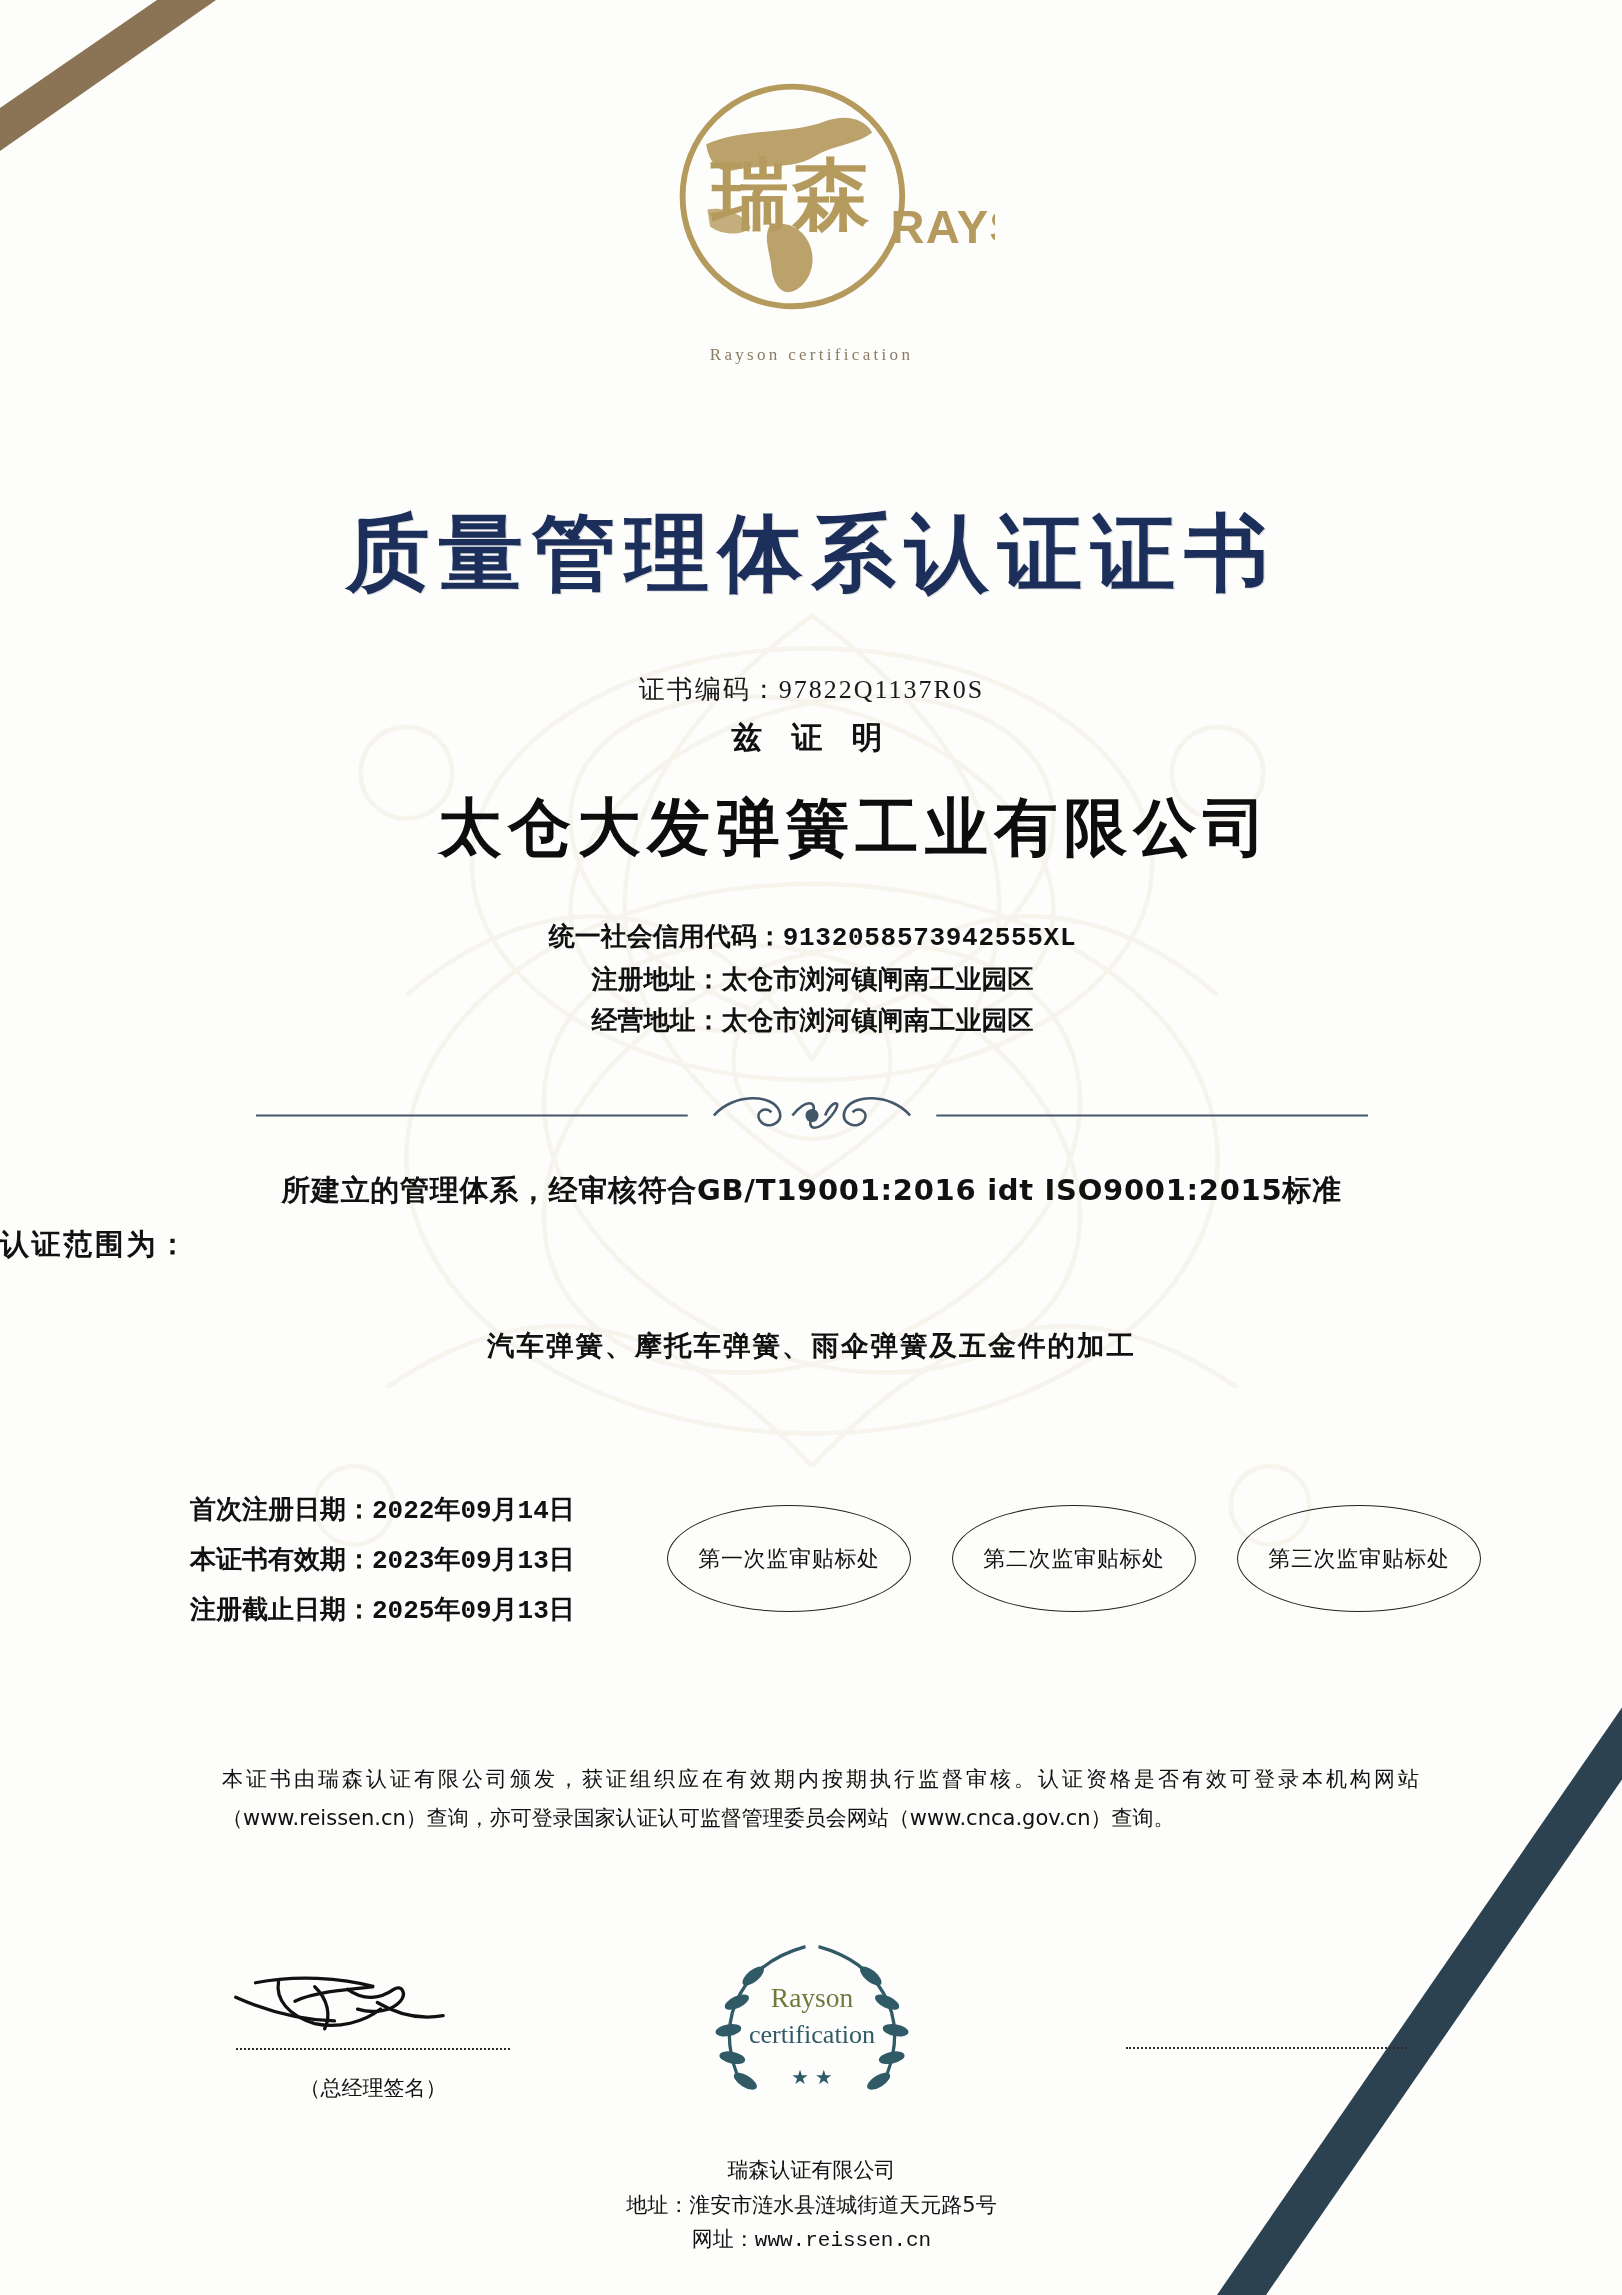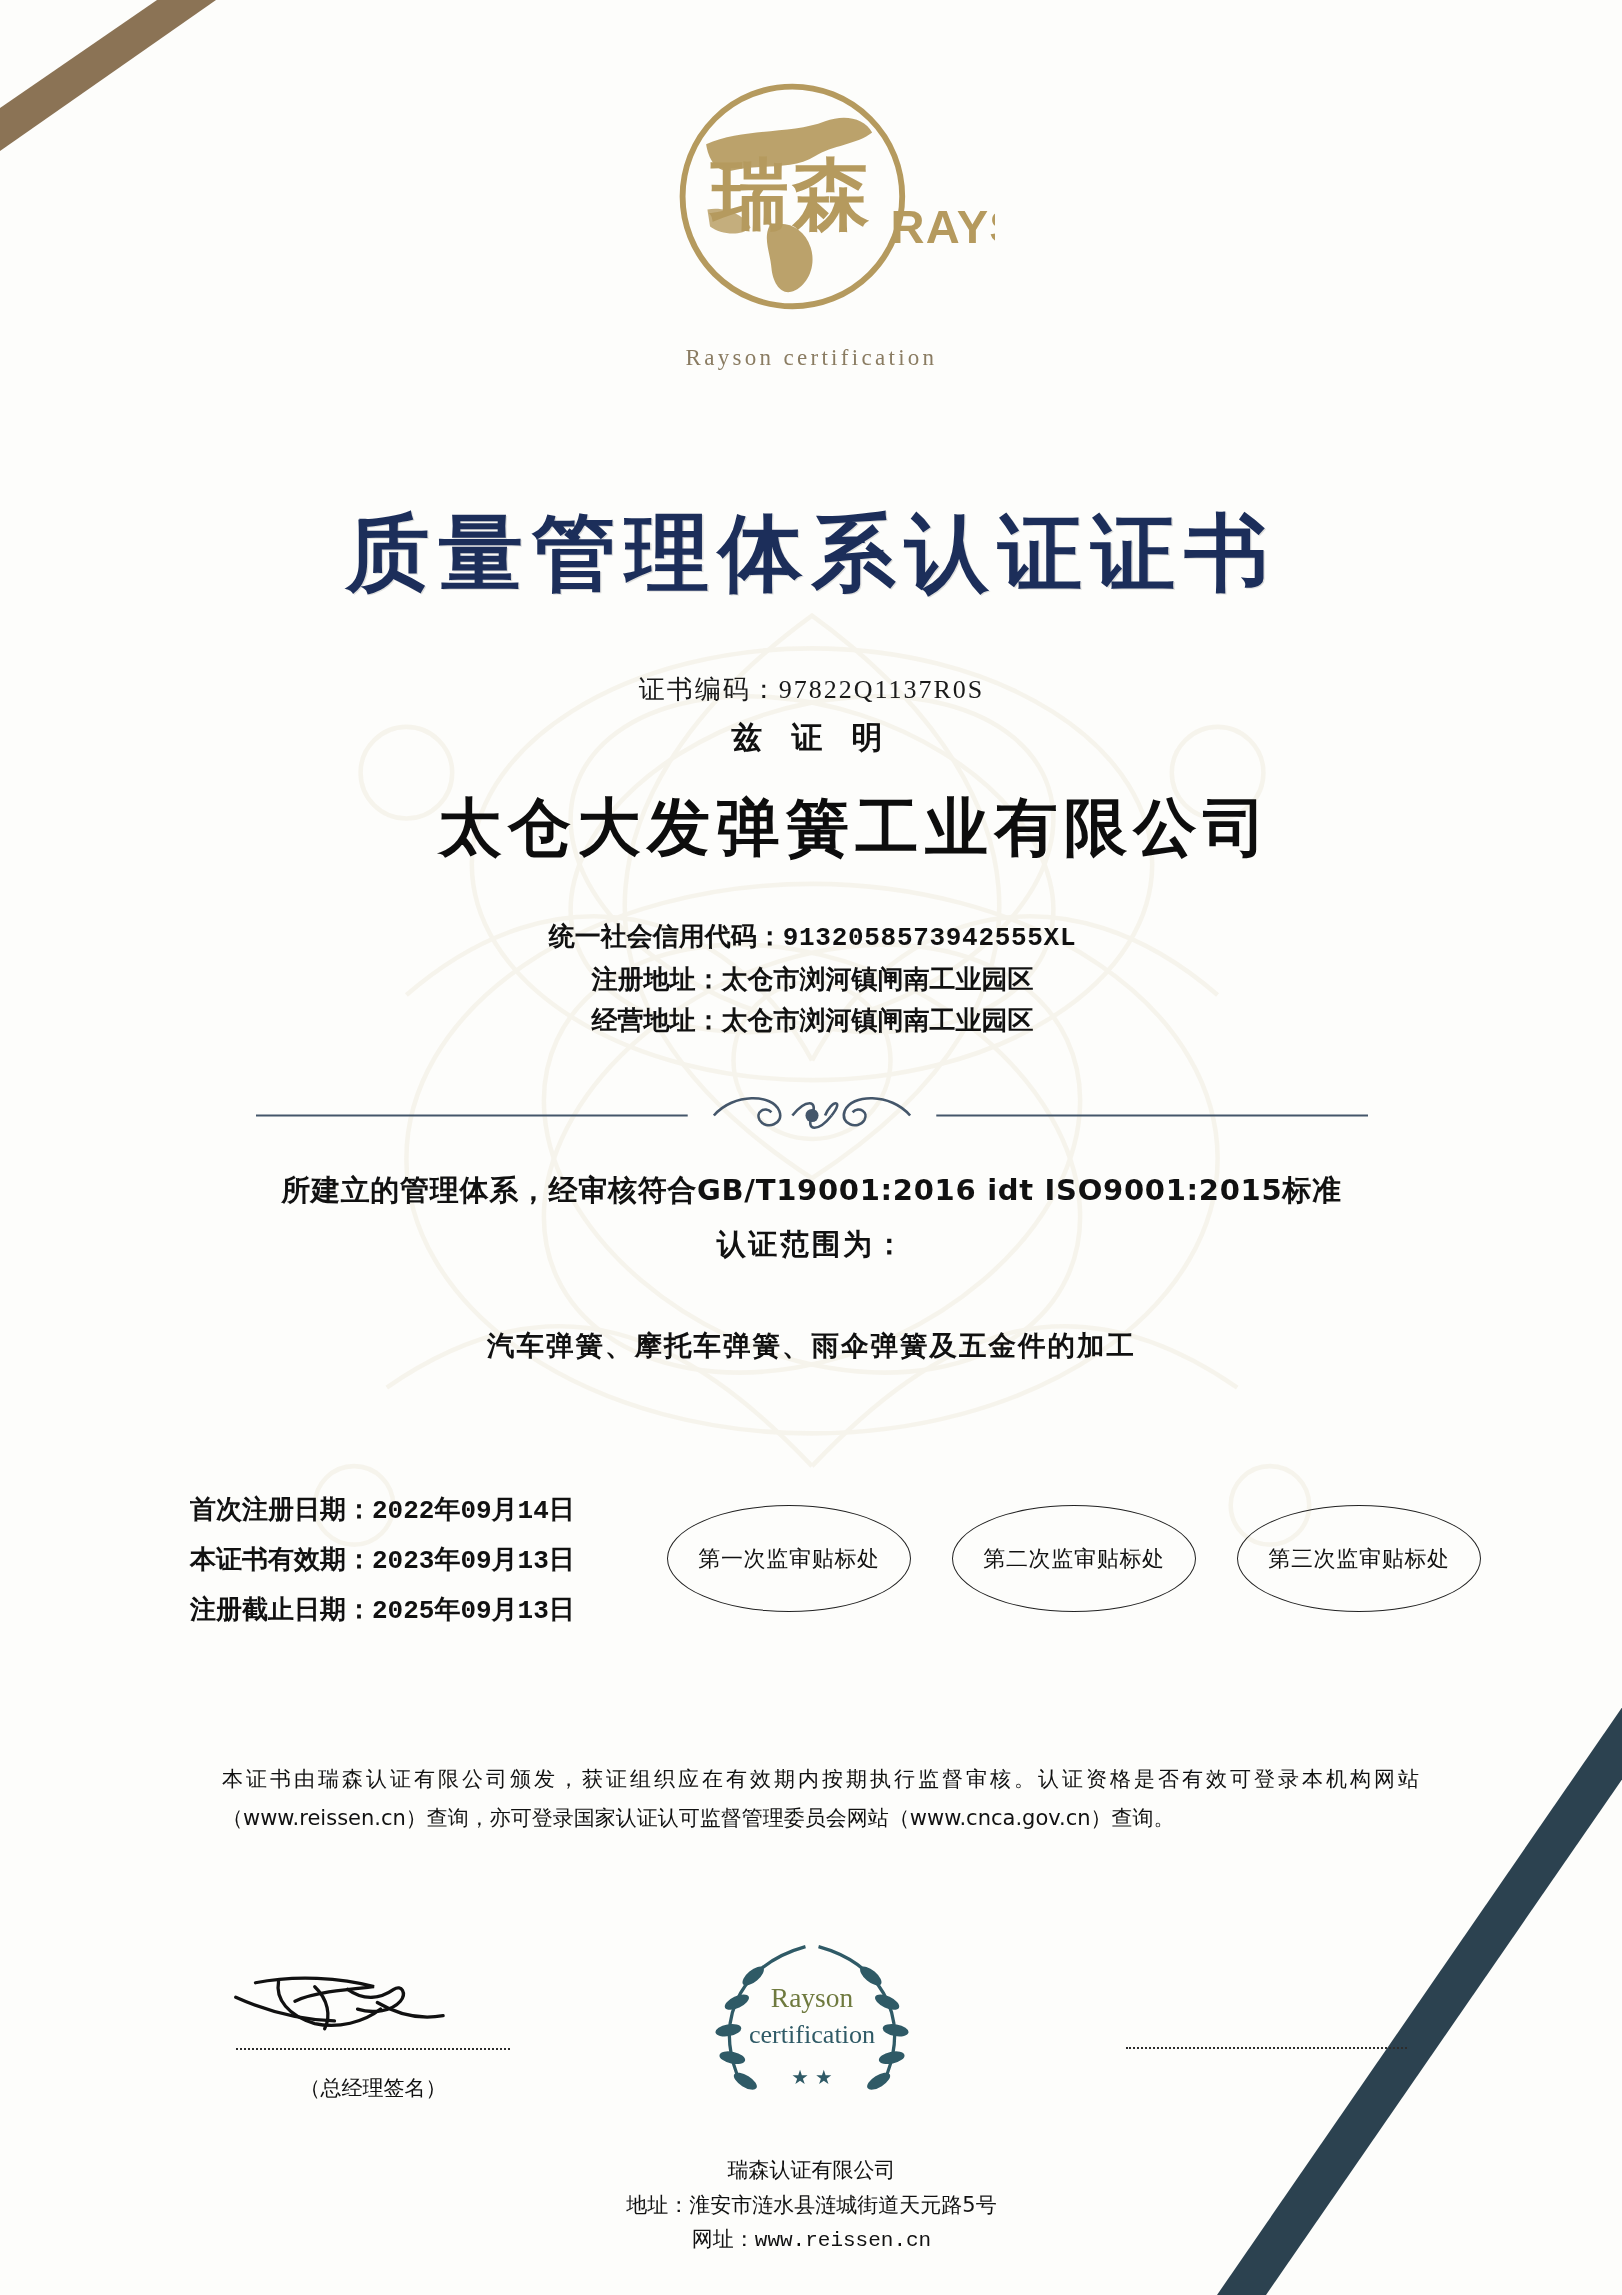--- a/index.html
+++ b/index.html
@@ -62,21 +62,21 @@
   .logo-block {
     position: absolute;
     top: 72px;
     left: 0;
     width: 100%;
     text-align: center;
   }
   .logo-mark { width: 366px; height: 275px; display: inline-block; }
   .logo-caption {
     margin-top: -3.9px;
-    font-size: 23px;
+    font-size: 17px;
     letter-spacing: 3.3px;
     color: #8a7c62;
     font-family: "Liberation Serif", serif;
   }
 
   
   .cert-title {
     position: absolute;
     top: 497px;
     left: 0; width: 100%;
@@ -153,21 +153,21 @@
     font-size: 29px;
     font-weight: bold;
     color: #111;
     font-family: "DejaVu Sans", sans-serif;
     letter-spacing: 0.7px;
   }
   .scope-label {
     position: absolute;
     top: 1225px;
     left: 0; width: 100%;
-    text-align: center;
+    text-align: left;
     font-size: 29px;
     font-weight: bold;
     color: #111;
     font-family: "DejaVu Sans", sans-serif;
     letter-spacing: 2.6px;
   }
   .scope-text {
     position: absolute;
     top: 1328px;
     left: 0; width: 100%;

